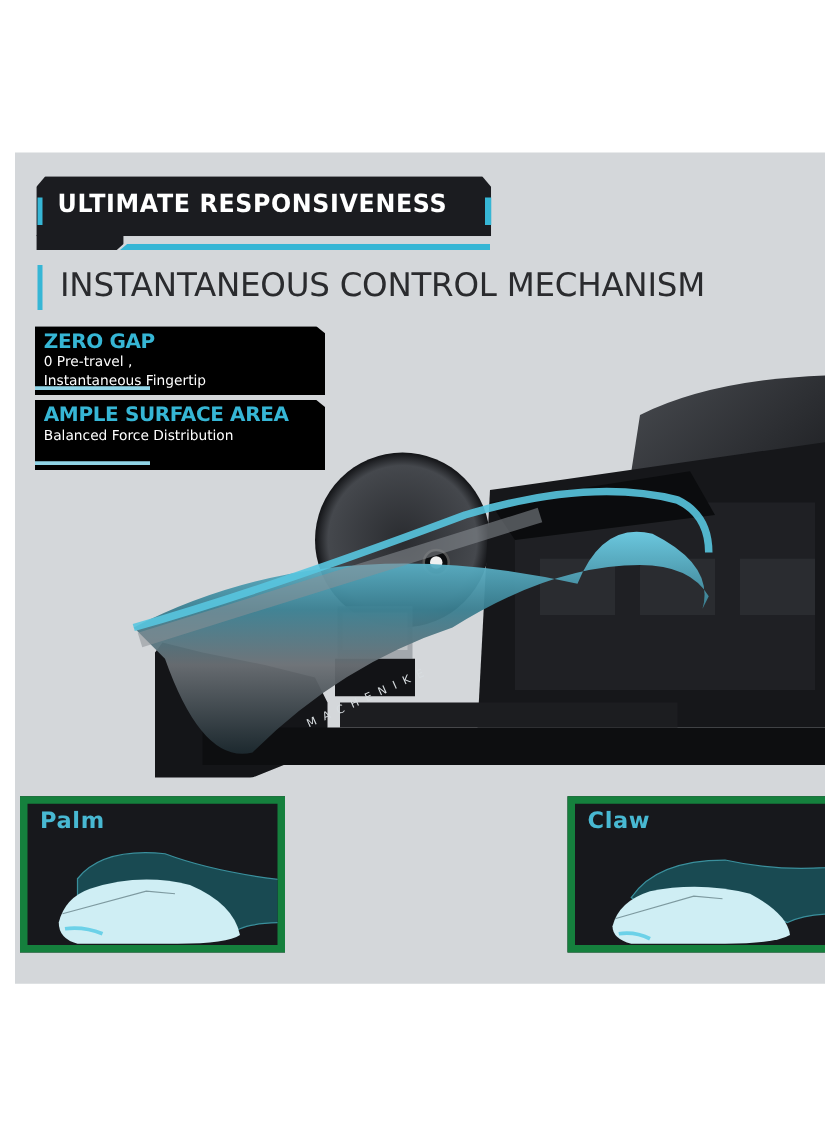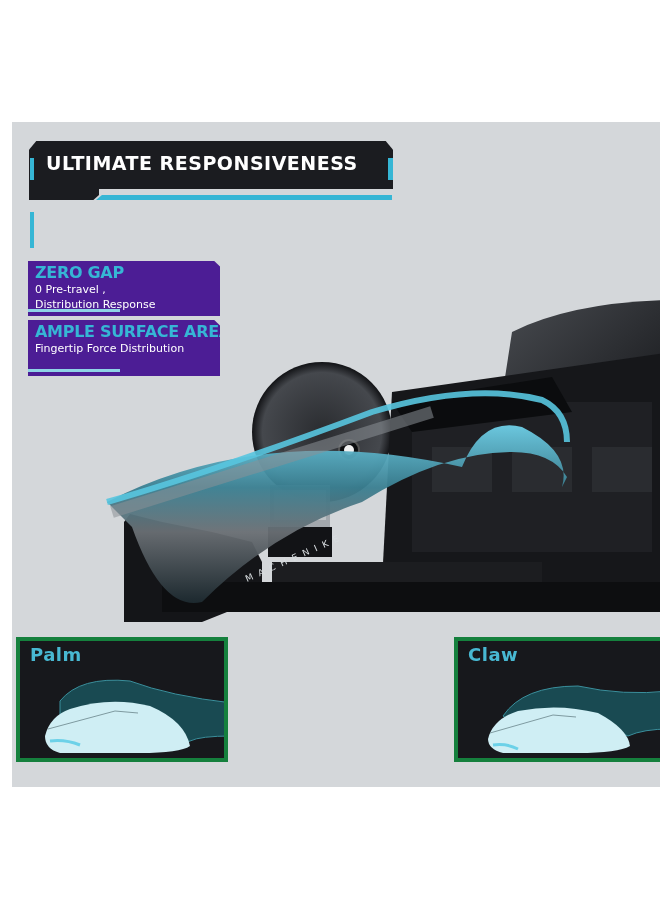--- a/index.html
+++ b/index.html
@@ -34,57 +34,58 @@
     }
 
     .title-bar { position: absolute; left: 18px; top: 90px; width: 4px; height: 36px; background: #36b6d5; }
     .title {
       position: absolute; left: 36px; top: 92px; color: #2a2b2e;
       font-family: "DejaVu Sans", sans-serif; font-size: 26px; letter-spacing: -0.2px;
     }
 
     
     .feat {
-      position: absolute; left: 16px; width: 192px; background: #4c1d95;
+      position: absolute; left: 16px; width: 232px; background: #000000;
       clip-path: polygon(0 0, 97% 0, 100% 10%, 100% 100%, 0 100%);
     }
     .feat .ft-title { position: absolute; left: 7px; top: 2px; color: #36b6d5; font-size: 16px; font-weight: bold; letter-spacing: -0.3px; white-space: nowrap; }
     .feat .ft-desc { position: absolute; left: 7px; top: 21px; color: #ffffff; font-size: 11px; font-weight: normal; line-height: 15px; white-space: nowrap; }
     .feat .ft-line { position: absolute; left: 0; bottom: 4px; width: 92px; height: 3px; background: #8fd3e6; }
     .feat1 { top: 139px; height: 55px; }
     .feat2 { top: 198px; height: 56px; }
     .feat3 { top: 266px; height: 56px; }
 
     
     .mouse-svg { position: absolute; left: 0; top: 160px; }
 
     
     .grip {
       position: absolute; top: 515px; width: 212px; height: 125px;
-      background: #17181c; border: 4px solid #15803d; overflow: hidden;
+      background: #17181c; border: 6px solid #15803d; overflow: hidden;
     }
     .grip1 { left: 4px; }
     .grip2 { left: 222px; }
     .grip3 { left: 442px; }
     .grip-label { position: absolute; left: 10px; top: 3px; color: #48b8d2; font-weight: bold; font-size: 18px; letter-spacing: 0.5px; }
     .grip svg { position: absolute; left: 0; top: 0; }
   </style>
 </head>
 <body>
 
 <div class="panel">
 
   <div class="badge"></div>
   <div class="badge-under-dark"></div>
   <div class="badge-edge-left"></div>
   <div class="badge-edge-right"></div>
   <div class="badge-underline"></div>
   <div class="badge-text">ULTIMATE RESPONSIVENESS</div>
 
   <div class="title-bar"></div>
+  <div class="title">INSTANTANEOUS CONTROL MECHANISM</div>
 
   <svg class="mouse-svg" width="660" height="340" viewBox="0 0 660 340">
     <defs>
       <linearGradient id="shell" x1="0" y1="0" x2="1" y2="1">
         <stop offset="0" stop-color="#4a4d52"></stop>
         <stop offset="1" stop-color="#0e0f12"></stop>
       </linearGradient>
       <linearGradient id="btn" x1="0" y1="0" x2="0" y2="1">
         <stop offset="0" stop-color="#6fd0e8"></stop>
         <stop offset="0.35" stop-color="#3a7f91"></stop>
@@ -125,27 +126,27 @@
     <path d="M95 220 Q250 140 450 185 Q470 135 510 145 Q560 170 550 205 L555 195 Q540 170 500 170 Q430 170 350 220 Q260 250 190 320 Q150 330 120 245 Z" fill="url(#btn)" opacity="0.95"></path>
     <path d="M95 220 Q200 190 360 130 Q460 100 530 118 Q555 130 555 160" fill="none" stroke="#58c5df" stroke-width="6" opacity="0.9"></path>
     <path d="M100 230 Q260 180 420 130" fill="none" stroke="#8a9096" stroke-width="12" opacity="0.55"></path>
     <text x="235" y="300" font-family="DejaVu Sans, sans-serif" font-size="9" fill="#d8dde0" letter-spacing="6" transform="rotate(-24 235 300)">MACHENIKE</text>
   </svg>
 
   <div class="feat feat1">
     <div class="ft-title">ZERO GAP</div>
     <div class="ft-desc">
       <div>0 Pre-travel ,</div>
-      <div>Distribution Response</div>
+      <div>Instantaneous Fingertip</div>
     </div>
     <div class="ft-line"></div>
   </div>
   <div class="feat feat2">
     <div class="ft-title">AMPLE SURFACE AREA</div>
-    <div class="ft-desc">Fingertip Force Distribution</div>
+    <div class="ft-desc">Balanced Force Distribution</div>
     <div class="ft-line"></div>
   </div>
 
   <div class="grip grip1">
     <svg width="212" height="125" viewBox="0 0 212 125">
       <path d="M40 60 Q60 35 110 40 Q150 55 212 62 L212 95 Q180 95 170 100 L140 110 L40 90 Z" fill="#194a52" stroke="#3a8f9c" stroke-width="1"></path>
       <path d="M25 95 Q30 75 50 68 Q90 55 130 65 Q165 80 170 105 Q160 112 120 112 L40 112 Q25 108 25 95 Z" fill="#cfeef4"></path>
       <path d="M28 88 L95 70 L118 72" fill="none" stroke="#7e9aa0" stroke-width="1"></path>
       <path d="M30 100 Q45 98 60 104" fill="none" stroke="#6cd1e8" stroke-width="3"></path>
     </svg>

